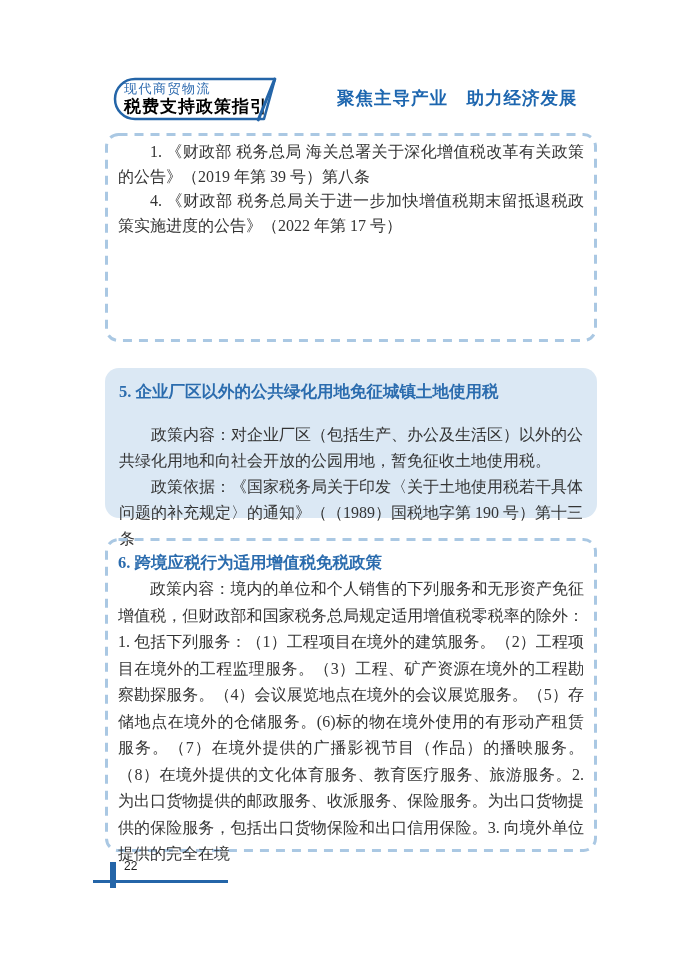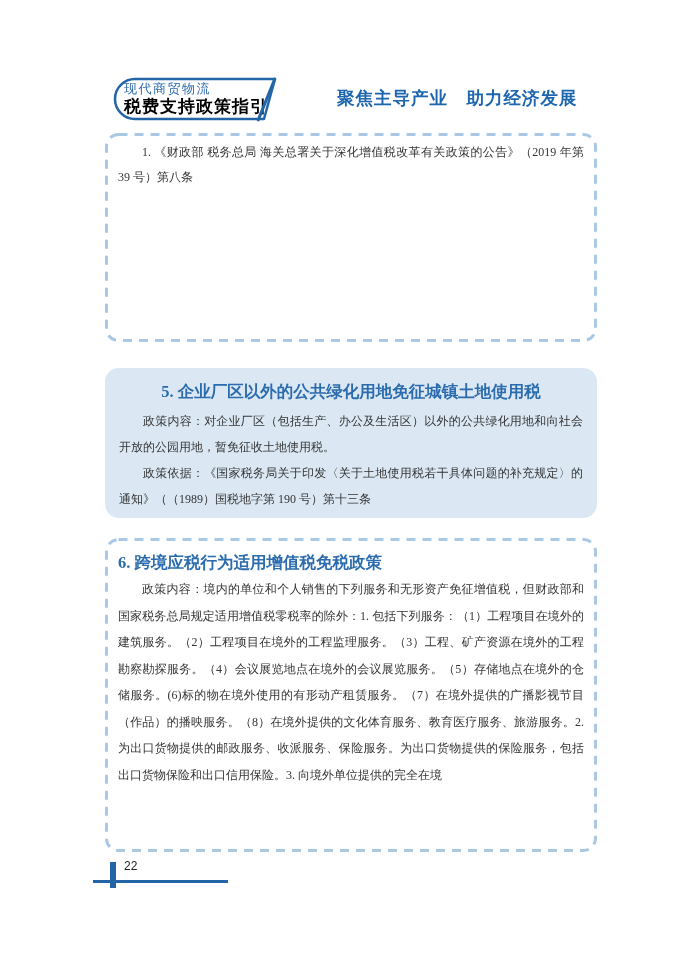--- a/index.html
+++ b/index.html
@@ -36,37 +36,37 @@
     white-space: nowrap;
     margin-left: 43px;
   }
 
   
   .box { position: absolute; left: 105px; width: 492px; box-sizing: border-box; }
   .dash-rect { position: absolute; left: 0; top: 0; pointer-events: none; }
 
   .box p {
     margin: 0; text-indent: 2em; text-align: justify;
-    font-size: 12px; color: #343434;
+    font-size: 16px; color: #343434;
   }
   .box h2 {
     margin: 0; font-size: 16.5px; font-weight: bold; color: #2b6cae;
     font-family: "Liberation Serif", serif;
   }
 
   #box-references { top: 133px; height: 209px; }
   #box-references .inner { position: relative; padding: 7px 13px; }
   #box-references p { line-height: 24.5px; }
 
   #box-policy5 {
     top: 368px; height: 150px;
     background: #dbe8f4; border-radius: 14px;
     padding: 12px 14px 0 14px;
   }
-  #box-policy5 h2 { line-height: 24px; margin-bottom: 4px; text-align: center; }
+  #box-policy5 h2 { line-height: 24px; margin-bottom: 18px; }
   #box-policy5 p { line-height: 26px; }
 
   #box-policy6 { top: 538px; height: 314px; }
   #box-policy6 .inner { position: relative; padding: 11px 13px; }
   #box-policy6 h2 { line-height: 27px; }
   #box-policy6 p { line-height: 26.5px; }
 
   
   .footer-rule-line { position: absolute; left: 93px; top: 880px; width: 135px; height: 2.5px; background: #2465a8; }
   .footer-accent-bar { position: absolute; left: 110px; top: 862px; width: 6px; height: 26px; background: #2465a8; }
@@ -92,20 +92,21 @@
     <div class="slash-divider"></div>
     <div class="slogan">聚焦主导产业　助力经济发展</div>
   </header>
 
   <section class="box" id="box-references">
     <svg class="dash-rect" width="492" height="209" viewBox="0 0 492 209">
       <rect x="1.5" y="1.5" width="489" height="206" rx="12" fill="none" stroke="#aac8e3" stroke-width="3" stroke-dasharray="9 7"></rect>
     </svg>
     <div class="inner">
       <p>1. 《财政部 税务总局 海关总署关于深化增值税改革有关政策的公告》（2019 年第 39 号）第八条</p>
+      <p>4. 《财政部 税务总局关于进一步加快增值税期末留抵退税政策实施进度的公告》（2022 年第 17 号）</p>
     </div>
   </section>
 
   <section class="box" id="box-policy5">
     <h2>5. 企业厂区以外的公共绿化用地免征城镇土地使用税</h2>
     <p>政策内容：对企业厂区（包括生产、办公及生活区）以外的公共绿化用地和向社会开放的公园用地，暂免征收土地使用税。</p>
     <p>政策依据：《国家税务局关于印发〈关于土地使用税若干具体问题的补充规定〉的通知》（（1989）国税地字第 190 号）第十三条</p>
   </section>
 
   <section class="box" id="box-policy6">

